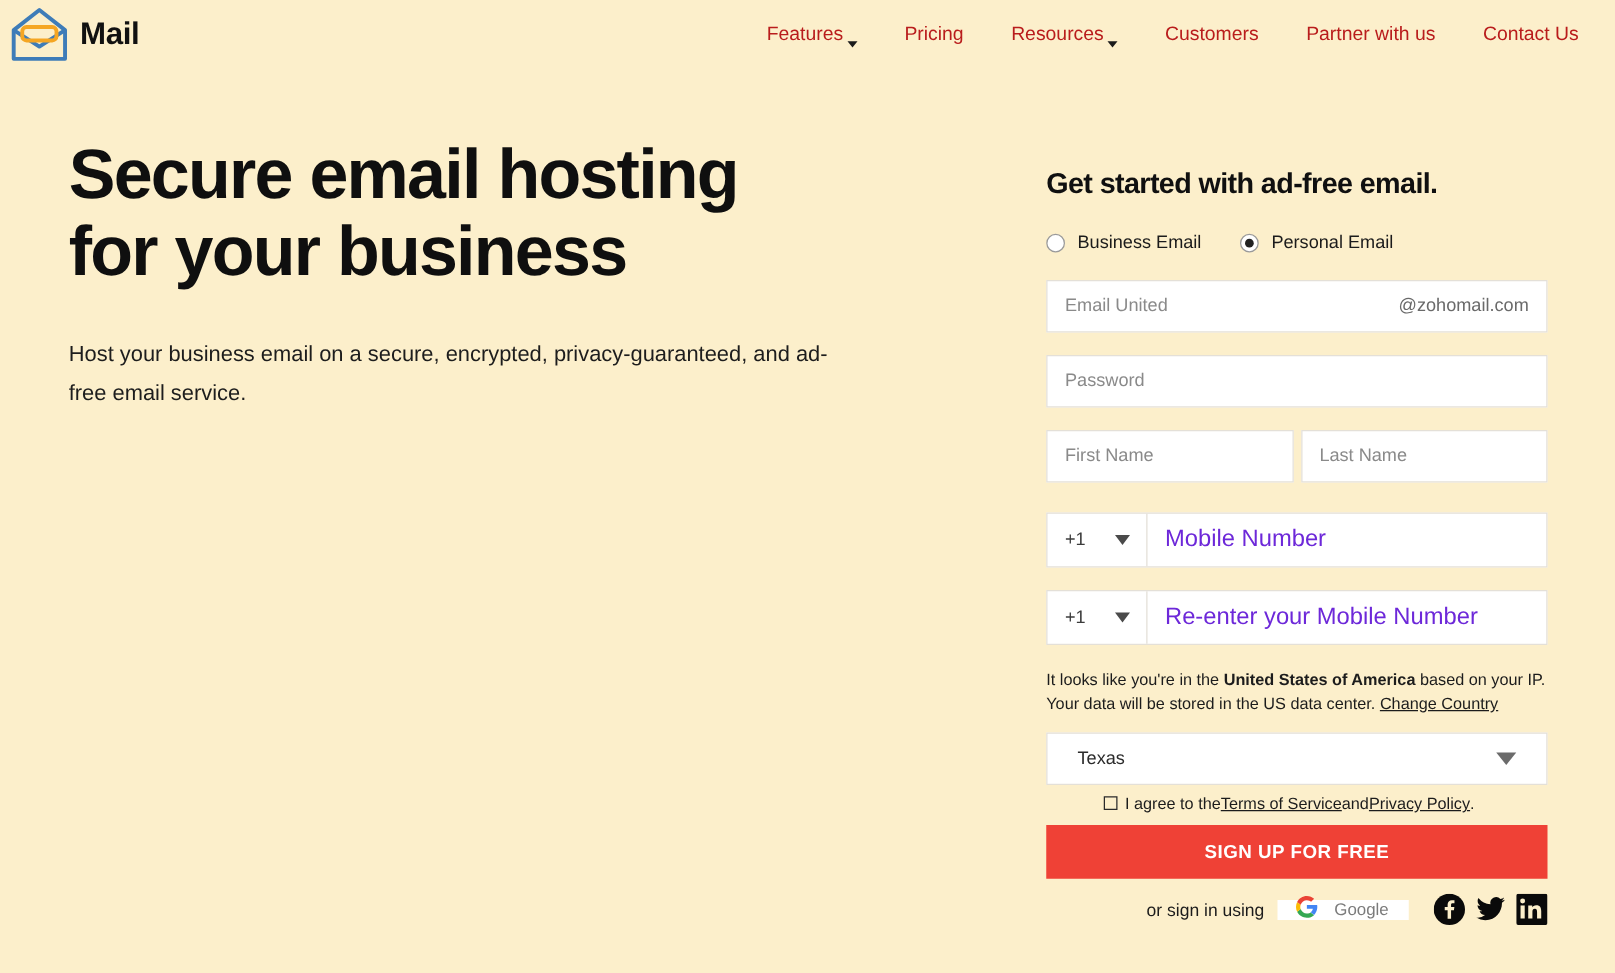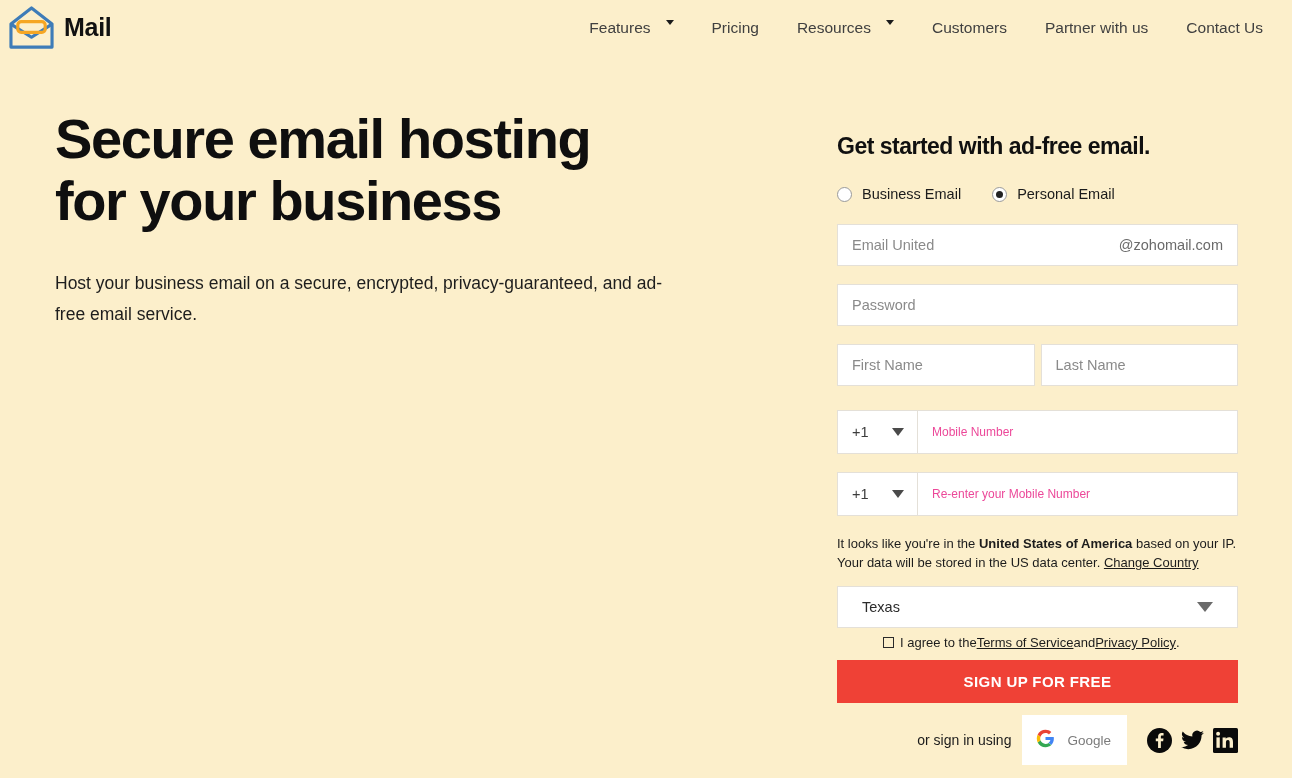--- a/index.html
+++ b/index.html
@@ -43,27 +43,27 @@
   }
   .nav {
     margin-left: auto;
     display: flex;
     align-items: center;
     gap: 0px;
     padding-right: 10px;
   }
   .nav-item {
     font-size: 15.5px;
-    color: #404040;
+    color: #b91c1c;
     padding: 6px 19px;
     cursor: pointer;
     white-space: nowrap;
     display: flex;
-    align-items: flex-start;
-    gap: 15px;
+    align-items: flex-end;
+    gap: 3px;
   }
   .caret {
     width: 0; height: 0;
     border-left: 4.5px solid transparent;
     border-right: 4.5px solid transparent;
     border-top: 5.5px solid #1b1b1b;
     display: inline-block;
     position: relative;
     top: 1px;
   }
@@ -202,22 +202,22 @@
     border-right: 6px solid transparent;
     border-top: 8px solid #4a4a4a;
   }
   .phone-input {
     flex: 1;
     display: flex;
     align-items: center;
     padding: 0 14px;
   }
   .phone-input .ph {
-    font-size: 12px;
-    color: #ec4899;
+    font-size: 19px;
+    color: #6d28d9;
   }
 
   .iptext {
     font-size: 13px;
     line-height: 19px;
     color: #1c1c1c;
     margin: 4px 0 14px 0;
   }
   .iptext b { font-weight: bold; }
   .iptext .lnk {
@@ -295,21 +295,21 @@
     gap: 0;
     margin-top: 12px;
   }
   .social-label {
     font-size: 14px;
     color: #1b1b1b;
     margin-right: 11px;
   }
   .google-btn {
     background: #fff;
-    height: 50px;
+    height: 16px;
     display: flex;
     align-items: center;
     gap: 12px;
     padding: 0 16px 0 14px;
     cursor: pointer;
     margin-right: 12px;
   }
   .google-btn .g-label {
     font-size: 13.5px;
     color: #7b7b7b;

